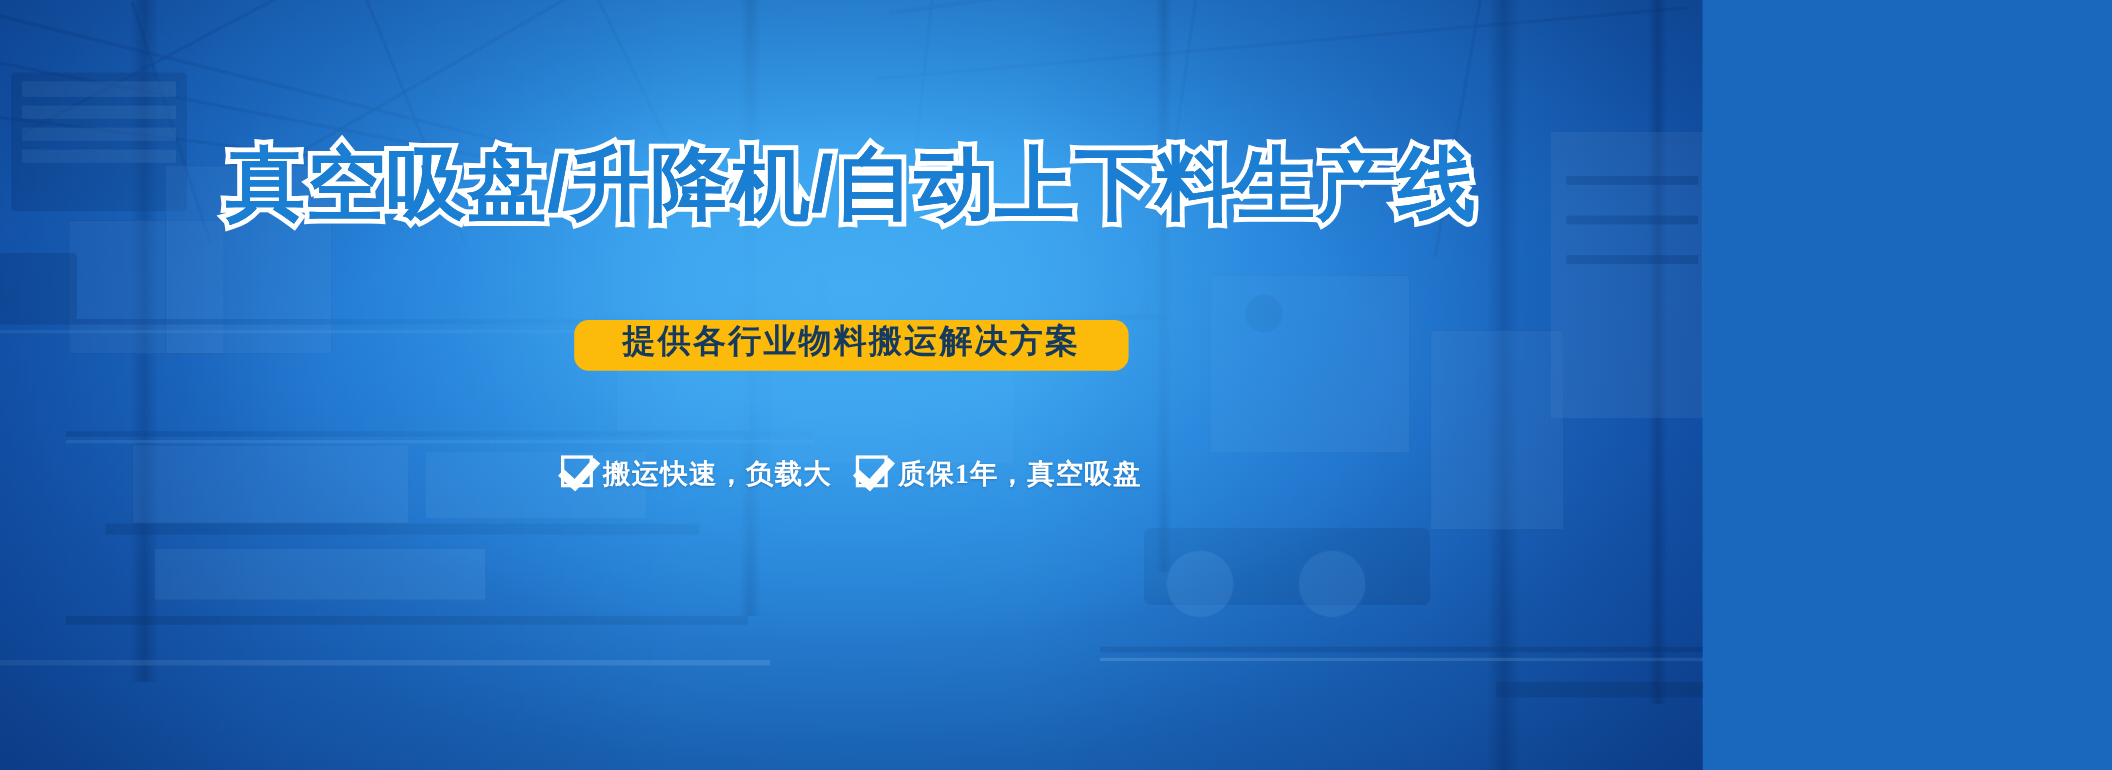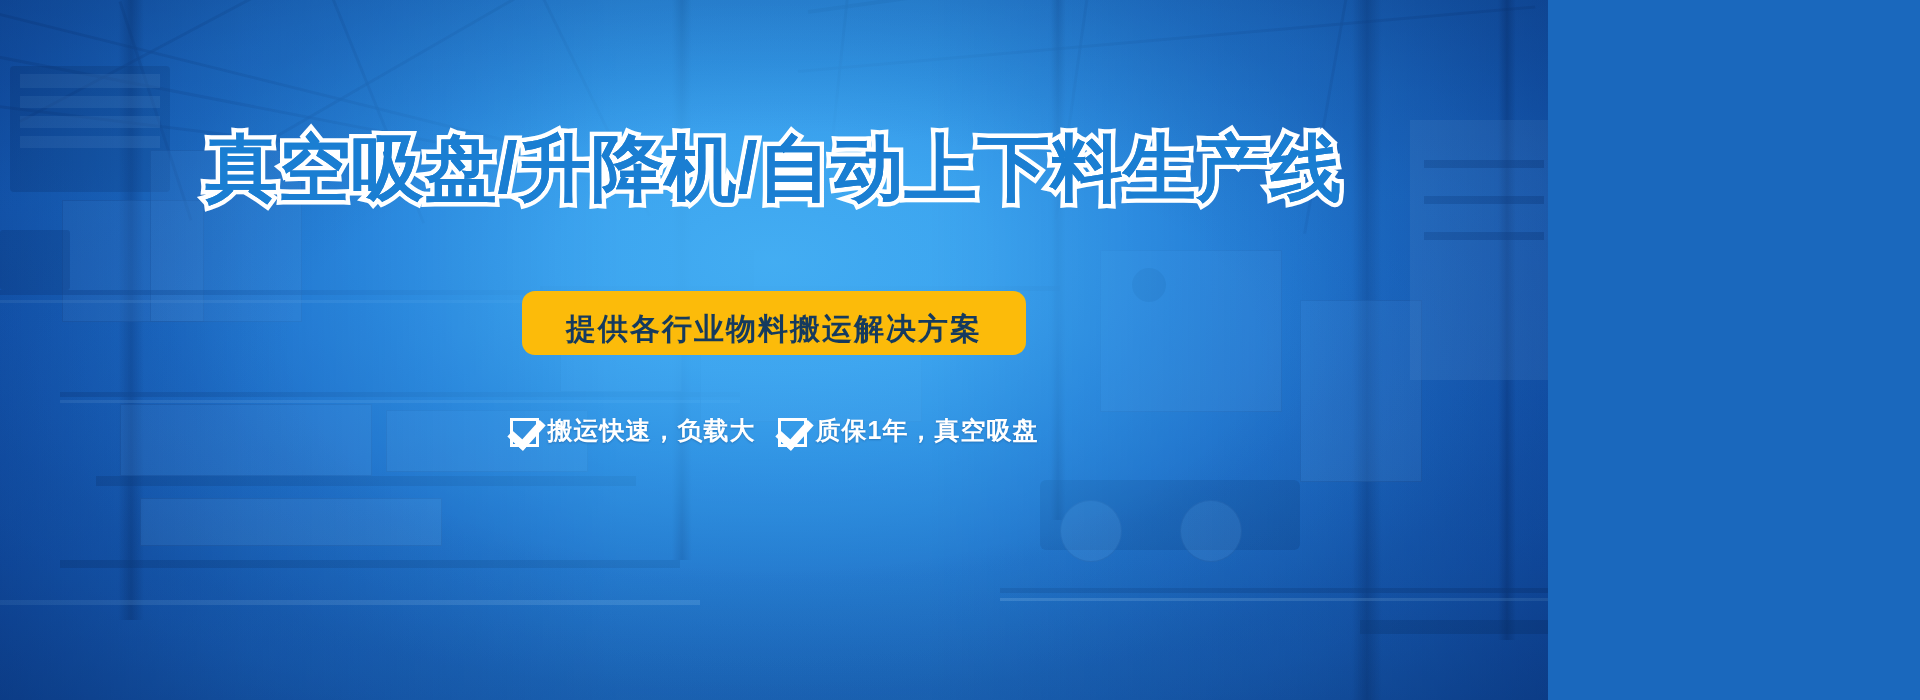--- a/index.html
+++ b/index.html
@@ -91,31 +91,31 @@
   }
 
   .pill-wrap{position:absolute;left:0;right:0;top:291px;text-align:center;}
   .pill{
     display:inline-block;
     background:#fcbb0a;
     color:#153a5e;
     font-size:30px;
     font-weight:bold;
     letter-spacing:2px;
-    padding:23px 44px 11px;
+    padding:5px 44px 11px;
     border-radius:13px;
     line-height:30px;
   }
 
   .features{
     position:absolute;left:0;right:0;top:414px;
     display:flex;justify-content:center;align-items:center;
     gap:22px;
   }
-  .feat{display:flex;align-items:flex-end;gap:9px;}
+  .feat{display:flex;align-items:flex-start;gap:9px;font-family:Liberation Serif, serif;}
   .chk{
     width:29px;height:29px;flex:0 0 29px;
     border:3px solid #ffffff;
     position:relative;
     box-sizing:border-box;
   }
   .chk:after{
     content:"";position:absolute;
     left:3px;top:-7px;width:13px;height:26px;
     border-right:8px solid #ffffff;

